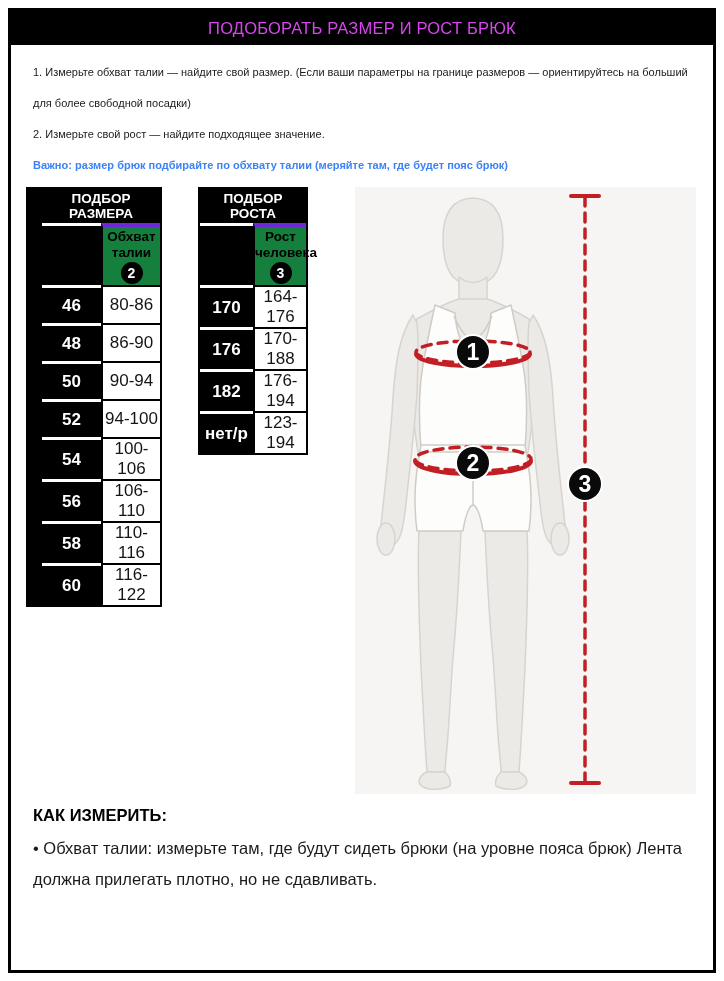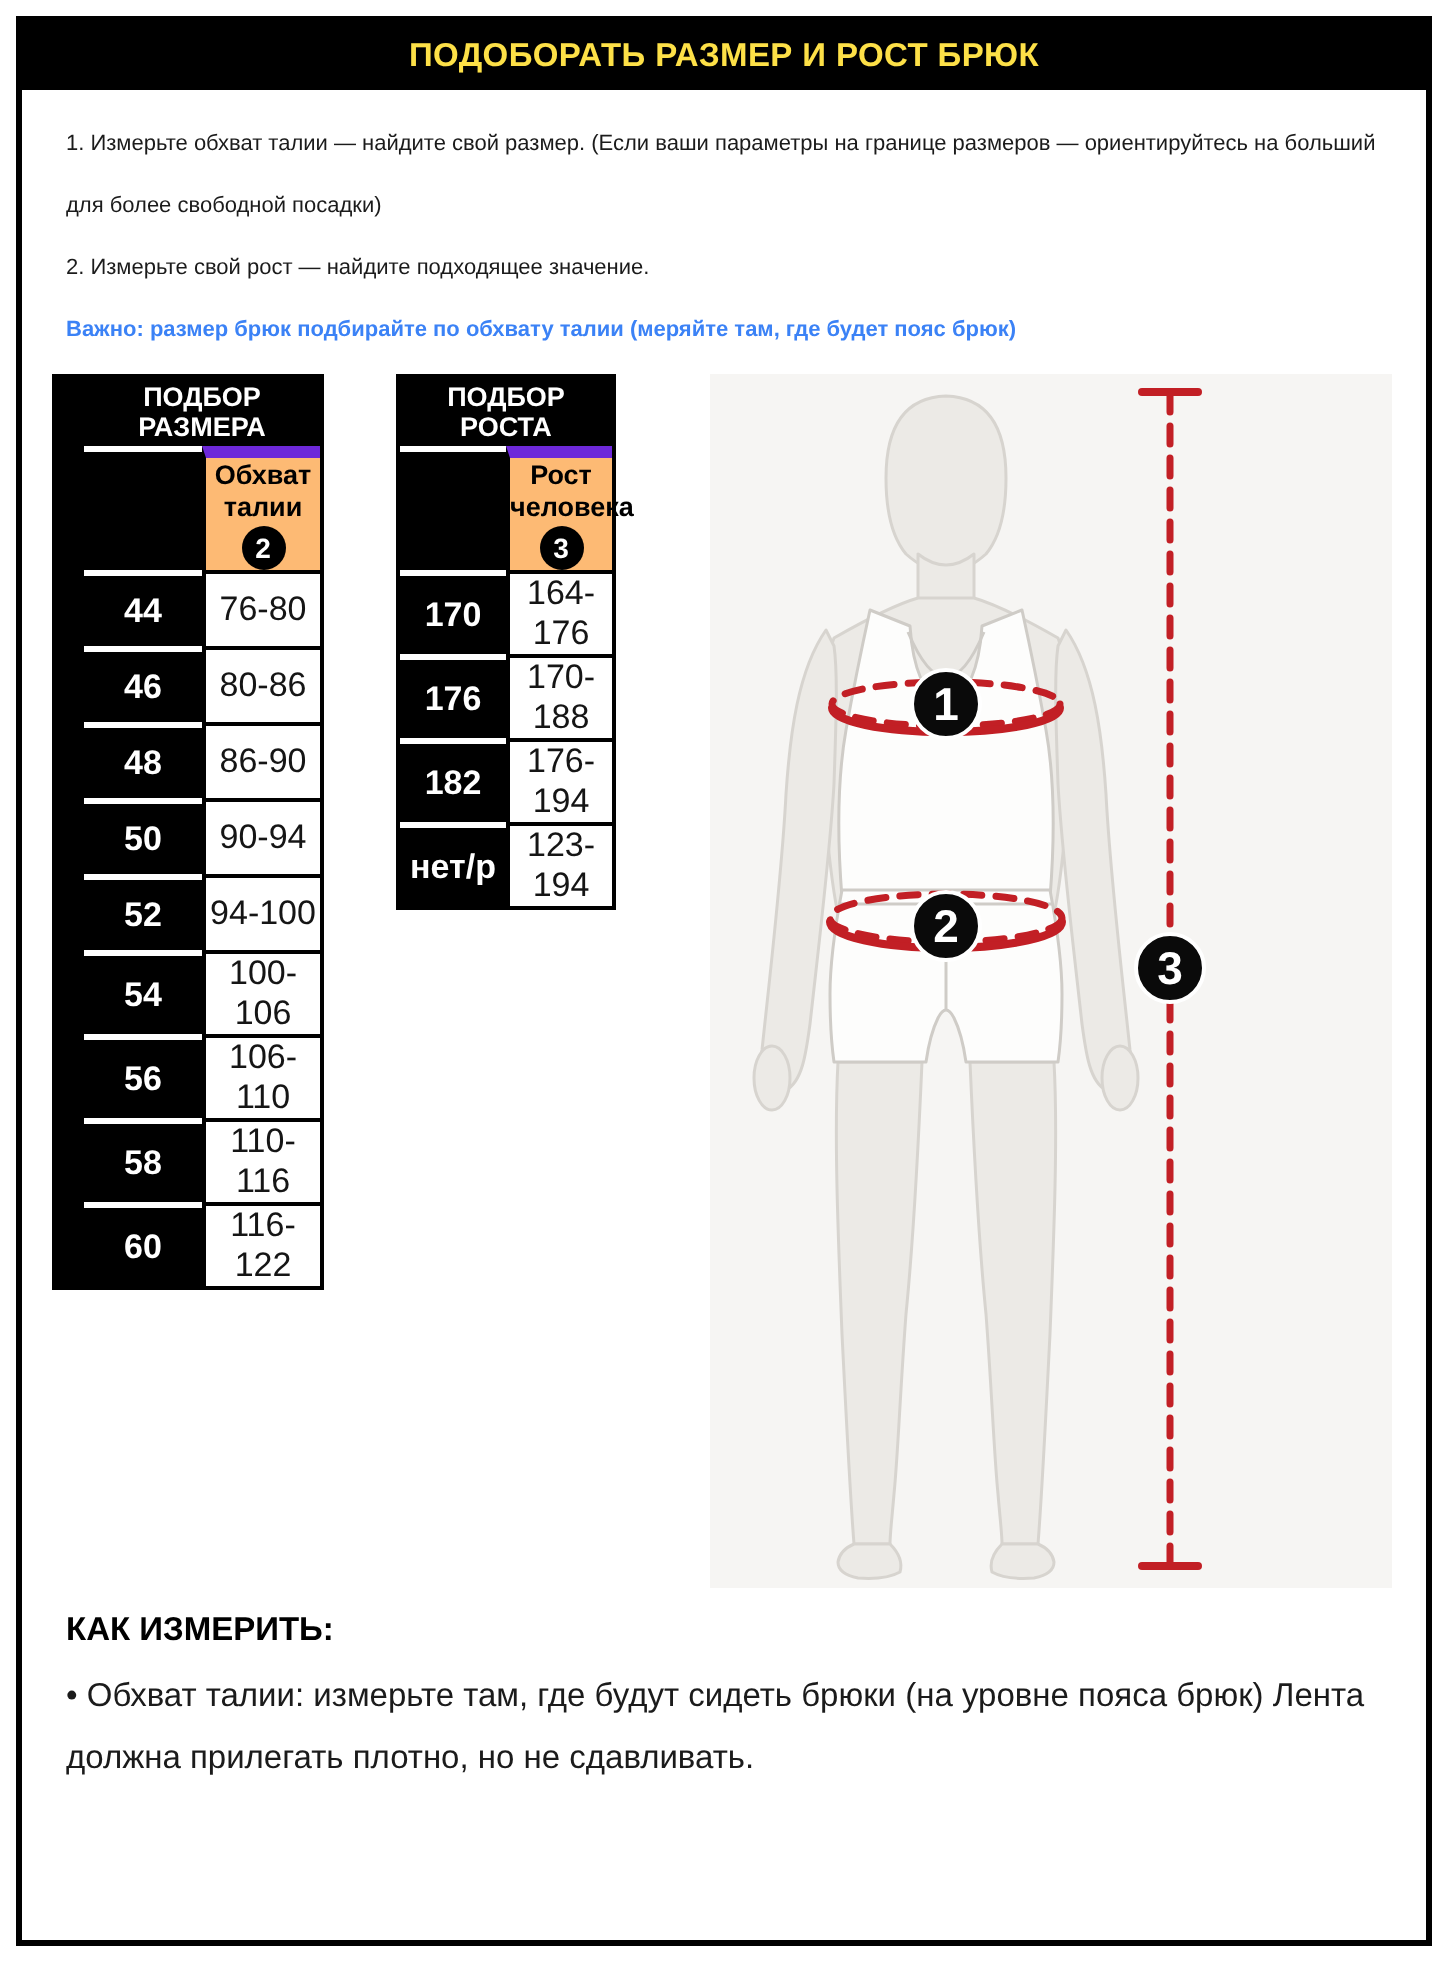--- a/index.html
+++ b/index.html
@@ -2,38 +2,38 @@
 <html><head>
 <meta charset="utf-8">
 <style>
   * { box-sizing: border-box; margin: 0; padding: 0; }
   html,body { background:#ffffff; }
   body { font-family: "Liberation Sans", "DejaVu Sans", sans-serif; }
 
   .page { width:724px; height:981px; background:#fff; padding:8px; position:relative; }
   .frame { border:3px solid #000; width:100%; height:100%; overflow:hidden; background:#fff; }
 
-  .titlebar { background:#000; color:#fde047; height:34px; display:flex; align-items:center;
-              justify-content:center; font-weight:bold; font-size:16.5px; letter-spacing:.2px; }
+  .titlebar { background:#000; color:#d946ef; height:34px; display:flex; align-items:center;
+              justify-content:center; font-weight:normal; font-size:16.5px; letter-spacing:.2px; }
 
   .intro { padding:12px 20px 0 22px; font-size:11px; color:#1b1b1b; }
   .intro p { line-height:31px; }
   .intro .important { font-weight:bold; color:#3b82f6; }
 
   .content { display:flex; align-items:flex-start; margin:6px 0 0 15px; }
 
   table.sel { border-collapse:separate; border-spacing:0; border:2px solid #000; background:#000;
               table-layout:fixed; }
   table.sel.t1 { width:136px; margin-right:36px;padding-left:14px; }
   table.sel.t2 { width:110px; margin-right:47px; }
   .sel th, .sel td { text-align:center; vertical-align:middle; }
   .sel .ttl { background:#000; color:#fff; font-size:13.5px; font-weight:bold; height:34px; }
   .sel .hdr { font-size:13.5px; font-weight:bold; height:62px; line-height:16px; }
   .sel .hdr.k { border-top:3px solid #fff; }
-  .sel .hdr.g { background:#fdba74; color:#000; border-top:6px solid #6d28d9; border-left:2px solid #000; }
+  .sel .hdr.g { background:#15803d; color:#000; border-top:4px solid #6d28d9; border-left:2px solid #000; }
   .sel td.k { background:#000; color:#fff; font-weight:bold; font-size:17px; height:38px;
               border-top:3px solid #fff; width:63px; }
   .sel td.v { background:#fff; color:#151515; font-size:17px; height:38px;
               border-top:2px solid #000; border-left:2px solid #000; }
   .hdr-text { display:block; }
   .nbadge { display:inline-flex; width:22px; height:22px; border-radius:50%; background:#000;
             color:#fff; font-size:14px; font-weight:bold; align-items:center; justify-content:center;
             margin-top:1px; }
 
   .figure-wrap { width:341px; height:607px; position:relative; }
@@ -65,24 +65,20 @@
           </tr>
           <tr>
             <th class="hdr k">Размер изделия</th>
             <th class="hdr g">
               <span class="hdr-text">Обхват талии</span>
               <span class="nbadge">2</span>
             </th>
           </tr>
         </thead>
         <tbody>
-          <tr>
-              <td class="k">44</td>
-              <td class="v">76-80</td>
-            </tr>
           <tr>
               <td class="k">46</td>
               <td class="v">80-86</td>
             </tr>
           <tr>
               <td class="k">48</td>
               <td class="v">86-90</td>
             </tr>
           <tr>
               <td class="k">50</td>

